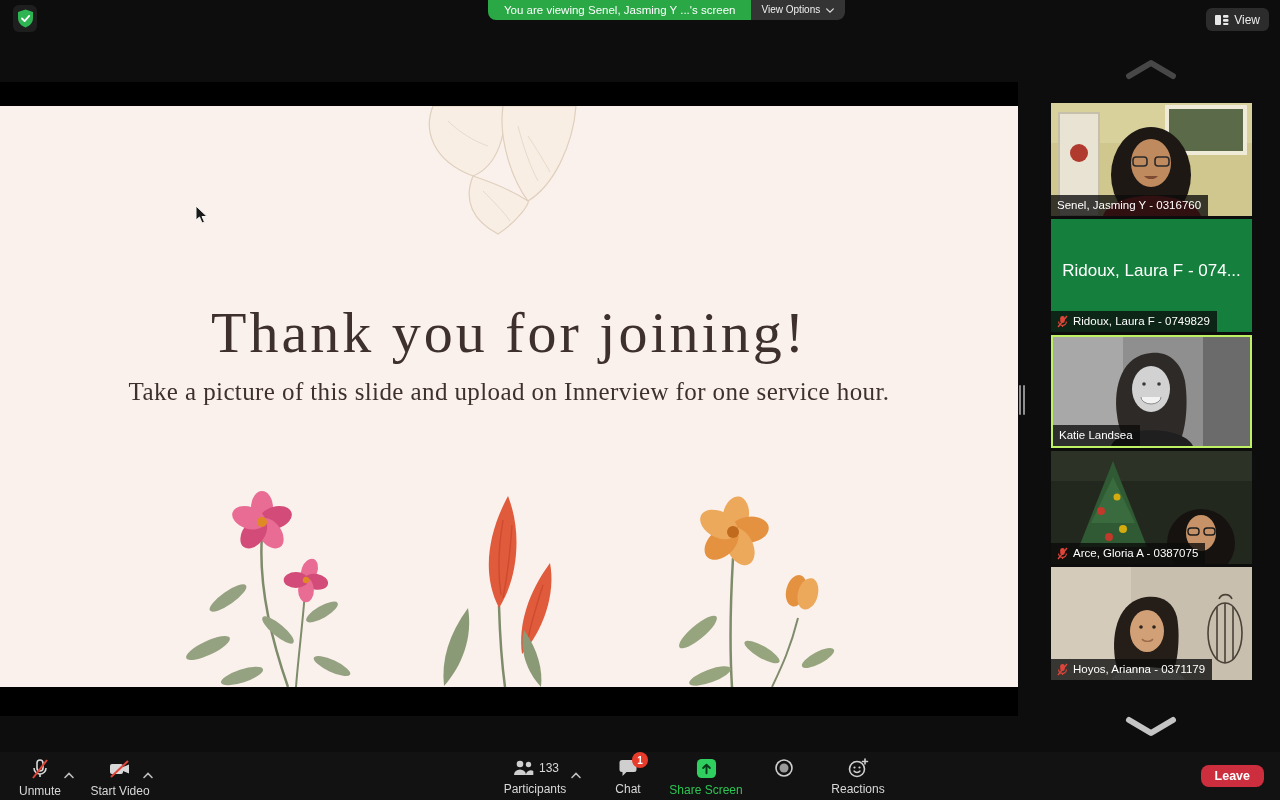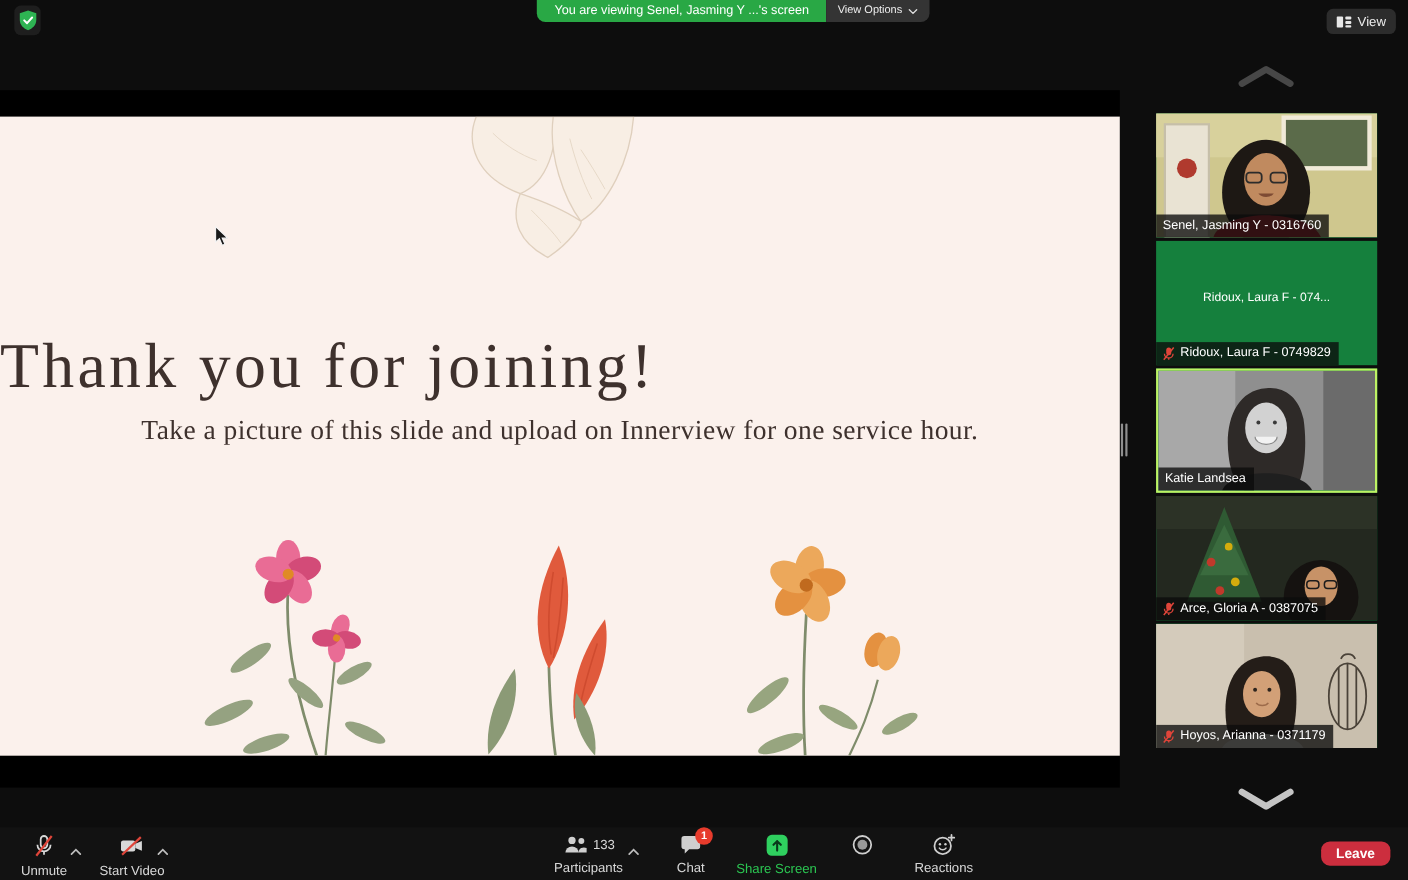--- a/index.html
+++ b/index.html
@@ -36,21 +36,21 @@
 
   
   .screen { position:absolute; left:0; top:82px; width:1018px; height:634px; background:#000; }
   .slide {
     position:absolute; left:0; top:24px; width:1018px; height:581px;
     background:#FBF1EC; overflow:hidden;
   }
   .sketch-flower { position:absolute; left:378px; top:0; opacity:.8; }
   .slide-title {
     position:absolute; left:0; top:193px; width:100%;
-    font-family:"Liberation Serif", serif;
+    text-align:center; font-family:"Liberation Serif", serif;
     font-size:58px; font-weight:400; letter-spacing:3px; color:#3E312D;
   }
   .slide-subtitle {
     position:absolute; left:0; top:272px; width:100%;
     text-align:center; font-family:"Liberation Serif", serif;
     font-size:25px; font-weight:400; letter-spacing:.4px; color:#3E312D;
   }
   .flowers { position:absolute; left:150px; bottom:0; }
   .remote-cursor { position:absolute; left:195px; top:99px; }
 
@@ -74,21 +74,21 @@
   .tile.active { border:2px solid #bef264; }
   .tile-video { position:absolute; inset:0; }
   .tile-label {
     position:absolute; left:0; bottom:0; max-width:100%;
     background:rgba(12,12,12,.78); color:#fff;
     font-size:11.5px; line-height:14px; padding:3px 7px 4px 6px;
     display:flex; align-items:center; gap:5px; white-space:nowrap;
   }
   .tile-offname {
     position:absolute; inset:0; display:flex; align-items:center; justify-content:center;
-    color:#fff; font-size:11px; padding-bottom:10px;
+    color:#fff; font-size:17px; padding-bottom:10px;
   }
 
   
   .toolbar { position:absolute; left:0; bottom:0; width:1280px; height:48px; background:#121212; }
   .tb-item {
     position:absolute; top:6px; display:flex; flex-direction:column; align-items:center; gap:4px;
   }
   .tb-label { font-size:12px; color:#d8d8d8; white-space:nowrap; }
   .tb-label.green { color:#2BC652; }
   .tb-caret { position:absolute; top:13px; }

